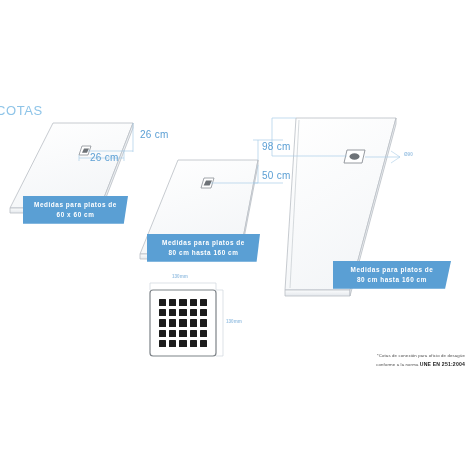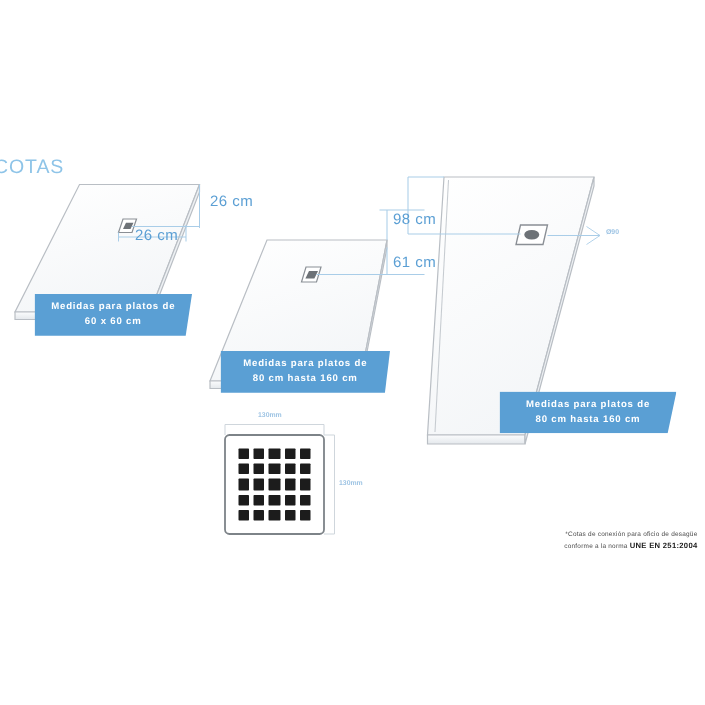--- a/index.html
+++ b/index.html
@@ -193,21 +193,21 @@
         <i></i>
         <i></i>
         <i></i>
     </div>
   </div>
 
   <div class="dim" style="left:140px;top:129px;">26 cm</div>
   <div class="dim" style="left:90px;top:152px;">26 cm</div>
 
   <div class="dim" style="left:262px;top:141px;">98 cm</div>
-  <div class="dim" style="left:262px;top:170px;">61 cm</div>
+  <div class="dim" style="left:262px;top:170px;">50 cm</div>
 
   <div class="dim tiny" style="left:404px;top:152px;">Ø90</div>
 
   <div class="dim tiny" style="left:172px;top:274px;">130mm</div>
   <div class="dim tiny" style="left:226px;top:319px;">130mm</div>
 
   <div class="banner" style="left:23px;top:196px;width:105px;
        background:#5a9fd4;
        clip-path:polygon(0 0,100% 0,96% 100%,0 100%);">
     <span>Medidas para platos de</span>

